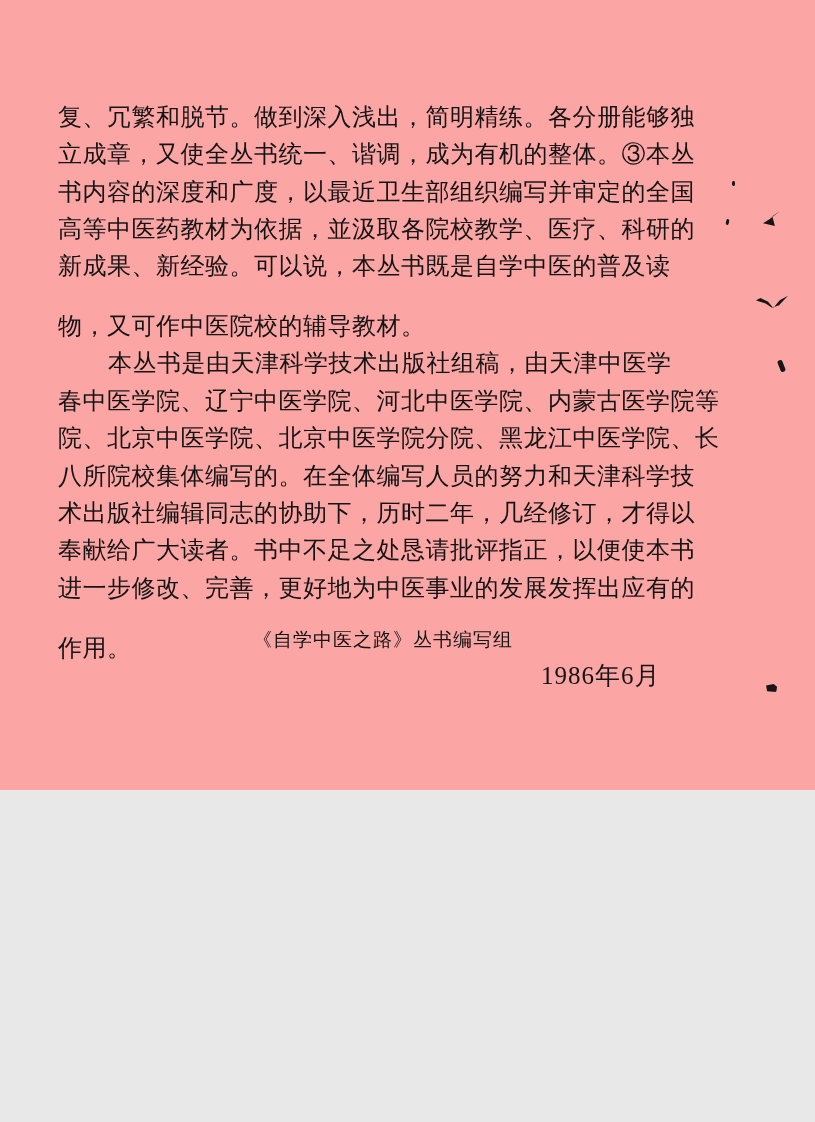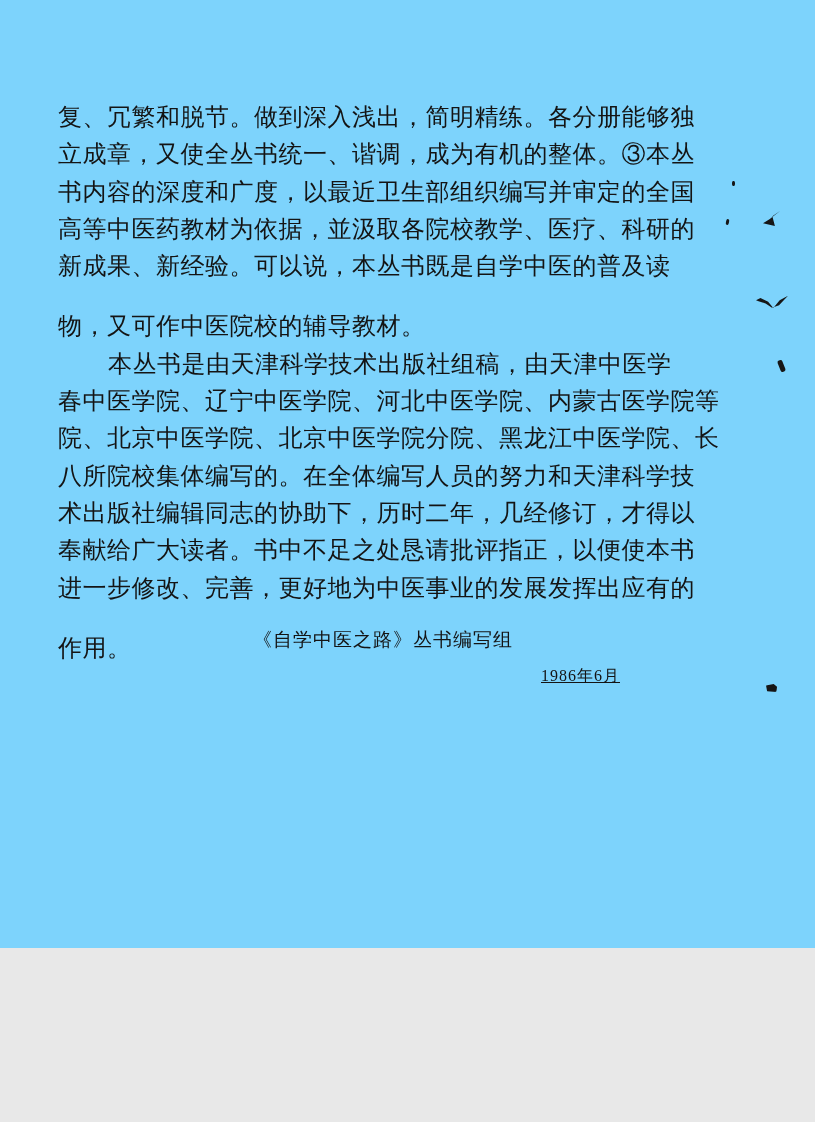--- a/index.html
+++ b/index.html
@@ -3,23 +3,23 @@
 <meta charset="utf-8">
 <style>
   html, body {
     margin: 0;
     padding: 0;
     background: #e8e8e8;
   }
   .page {
     position: relative;
     width: 815px;
-    height: 948px;
+    height: 790px;
     margin: 0 auto;
-    background: #7dd3fc;
+    background: #fca5a5;
     overflow: hidden;
     font-family: "Liberation Serif", "DejaVu Serif", serif;
     color: #141414;
   }
   .body-text {
     position: absolute;
     left: 58px;
     top: 99px;
     width: 612px;
   }
@@ -34,39 +34,39 @@
     text-justify: inter-character;
     overflow: visible;
   }
   .line.short {
     text-align: left;
     text-align-last: left;
     margin-top: 23px;
   }
   .line.indent {
     padding-left: 50px;
+    font-family: Liberation Mono, monospace;
   }
   .signature {
     position: absolute;
     left: 253px;
     top: 624px;
     font-size: 19px;
     letter-spacing: 1px;
     line-height: 32px;
     white-space: nowrap;
   }
   .sig-date {
     position: absolute;
     left: 541px;
     top: 663px;
-    font-size: 16px;
+    font-size: 25px;
     letter-spacing: 1px;
     line-height: 26px;
     white-space: nowrap;
-    text-decoration: underline;
   }
   
   .speck {
     position: absolute;
     background: #161616;
   }
   .speck.dot1   { left: 732px; top: 181px; width: 3px;  height: 5px;  border-radius: 40%; }
   .speck.dot2   { left: 726px; top: 219px; width: 3px;  height: 6px;  border-radius: 40%; transform: rotate(12deg); }
   .speck.check  { left: 763px; top: 211px; width: 17px; height: 15px;
                   clip-path: polygon(100% 0, 55% 35%, 70% 100%, 0 82%, 38% 55%); }

